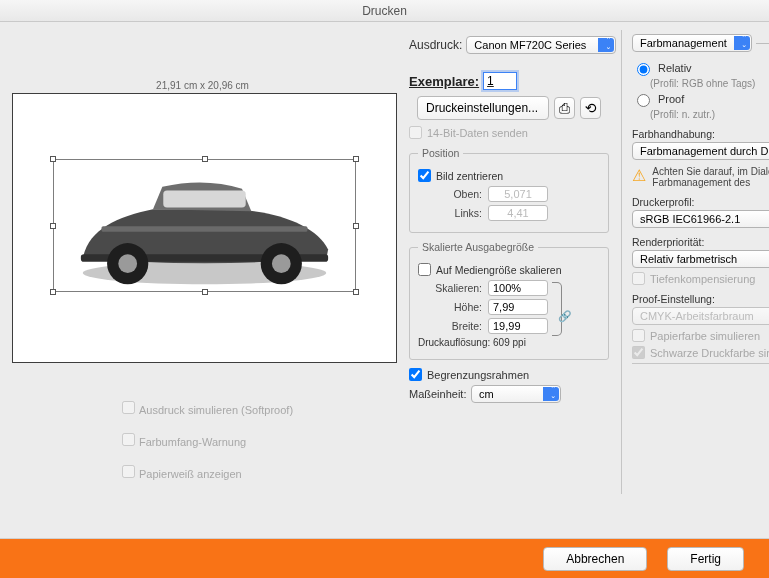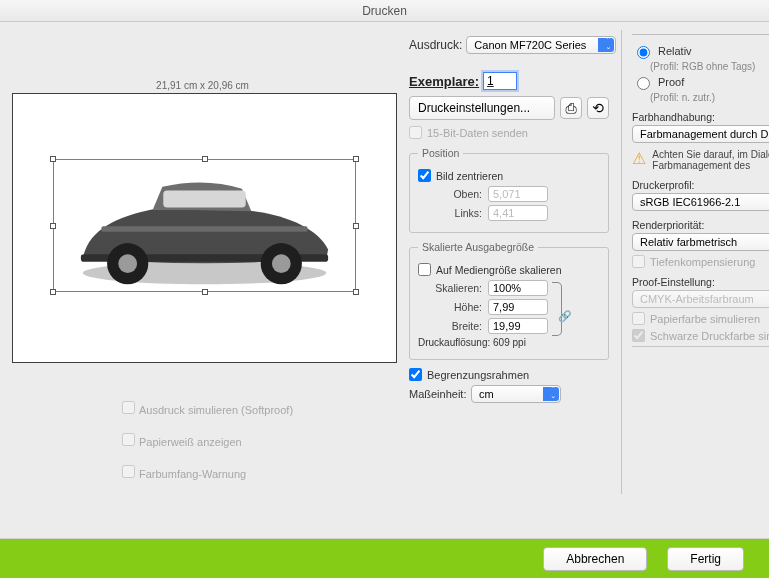--- a/index.html
+++ b/index.html
@@ -100,53 +100,53 @@
   width:34px; border:1.5px solid #3b82f6; box-shadow:0 0 0 2px rgba(59,130,246,.3);
   font-size:12px; padding:1px 3px;
 }
 .btn {
   background: linear-gradient(#ffffff,#f2f2f2);
   border: 1px solid #b9b9b9;
   border-radius: 4px;
   font-size: 12px;
   padding: 4px 10px;
 }
-.btn-row { display:flex; gap:5px; margin: 6px 0; align-items:center;}
+.btn-row { display:flex; gap:5px; margin: 6px 8px; align-items:center;}
 .icon-btn { width:22px; height:22px; padding:0; display:flex;align-items:center;justify-content:center;font-size:14px;}
 fieldset {
   border: 1px solid #c4c4c4;
   border-radius: 3px;
   margin: 8px 0;
   padding: 6px 8px 8px 8px;
   font-size:10.5px;
 }
 legend { color:#666; padding: 0 4px; font-size:10.5px;}
 .f-row { display:flex; align-items:center; margin:3px 12px; gap:6px;}
 .f-row .flbl { width:52px; text-align:right; color:#444;}
 .txt { width:60px; border:1px solid #bbb; border-radius:3px; padding:1px 4px; font-size:11px; background:#fff;}
-.txt.dis { color:#bbb; }
+.txt.dis { color:#bbb;text-align:center; }
 .endbracket {
   width:10px; height:54px; margin-left:6px;
   border:1px solid #8a8a8a; border-left:none; border-radius:0 5px 5px 0;
   position:relative; top:-26px;
 }
 .link-icon { position:relative; left:12px; top:-52px; font-size:11px; color:#555;}
 .small { font-size:10px; color:#333; margin:3px 0;}
 .disabled { color:#a8a8a8; }
 .cb { display:flex; align-items:center; gap:5px; margin:4px 0;}
 .cb input { margin:0; }
 .sec-label { font-size:10.5px; color:#333; margin:8px 0 2px 0;}
 .radio { display:flex; align-items:center; gap:5px; margin:2px 0;}
 .profile-sub { font-size:10px; color:#888; margin-left:18px;}
 .warn-row { display:flex; gap:6px; align-items:flex-start; margin:6px 0; font-size:10px; color:#444;}
 .warn-icon { color:#f5a623; font-size:16px;}
 .wide-sel { width: 195px; }
 .footer {
   position:absolute; bottom:0; left:0; right:0; height:40px;
-  background:#84cc16; border-top:1px solid #d0d0d0;
+  background:#f97316; border-top:1px solid #d0d0d0;
   display:flex; justify-content:flex-end; align-items:center; gap:20px; padding-right:25px;
 }
 .footer .btn { padding: 4px 22px; font-size:12px;}
 hr.thin { border:none; border-top:1px solid #c5c5c5; margin:4px 0 8px 0;}
 </style>
 </head>
 <body>
 
 <div class="titlebar">Drucken</div>
 
@@ -173,22 +173,22 @@
           <circle cx="68" cy="100" r="22" fill="#1e1e1e"></circle>
             <circle cx="68" cy="100" r="10" fill="#9a9a9a"></circle>
           <circle cx="232" cy="100" r="22" fill="#1e1e1e"></circle>
             <circle cx="232" cy="100" r="10" fill="#9a9a9a"></circle>
           <rect x="40" y="60" width="220" height="6" rx="2" fill="#6a6a6a"></rect>
         </svg>
       </div>
     </div>
     <div class="sim-opts">
       <label class="disabled"><input type="checkbox" disabled="" style=""><span>Ausdruck simulieren (Softproof)</span></label>
+      <label class="disabled"><input type="checkbox" disabled="" style=""><span>Farbumfang-Warnung</span></label>
       <label class="disabled"><input type="checkbox" disabled="" style=""><span>Papierweiß anzeigen</span></label>
-      <label class="disabled"><input type="checkbox" disabled="" style=""><span>Farbumfang-Warnung</span></label>
     </div>
   </div>
 
   <div class="mid-col">
     <div class="row printer-row">
       <span class="lbl">Ausdruck:</span>
       <span class="sel-wrap"><select class="mac" style="width:150px"><option>Canon MF720C Series</option></select></span>
     </div>
 
     <div class="row exemplare">
@@ -197,21 +197,21 @@
     </div>
 
     <div class="btn-row">
       <button class="btn" style="flex:1;text-align:left;padding-left:8px">Druckeinstellungen...</button>
       <button class="btn icon-btn">⎙</button>
       <button class="btn icon-btn">⟲</button>
     </div>
 
     <div class="cb disabled">
         <input type="checkbox" disabled="" style="">
-        <span>15-Bit-Daten senden</span>
+        <span>14-Bit-Daten senden</span>
       </div>
 
     <fieldset>
       <legend>Position</legend>
       <div class="cb">
           <input type="checkbox" checked="" style="">
           <span>Bild zentrieren</span>
         </div>
       <div class="f-row">
           <span class="flbl">Oben:</span>
@@ -253,20 +253,21 @@
       </div>
 
     <div class="row">
       <span style="width:58px">Maßeinheit:</span>
       <span class="sel-wrap"><select class="mac" style="width:90px"><option>cm</option></select></span>
     </div>
   </div>
 
   <div class="right-col">
     <div style="display:flex;align-items:center;gap:4px;">
+      <span class="sel-wrap"><select class="mac" style="width:120px"><option>Farbmanagement</option></select></span>
       <div style="flex:1;border-top:1px solid #bdbdbd;"></div>
     </div>
 
     <div style="margin-top:8px">
       <div class="radio">
           <input type="radio" name="src" checked="" style="">
           <span>Relativ</span>
         </div>
       <div class="profile-sub">(Profil: RGB ohne Tags)</div>
       <div class="radio">

